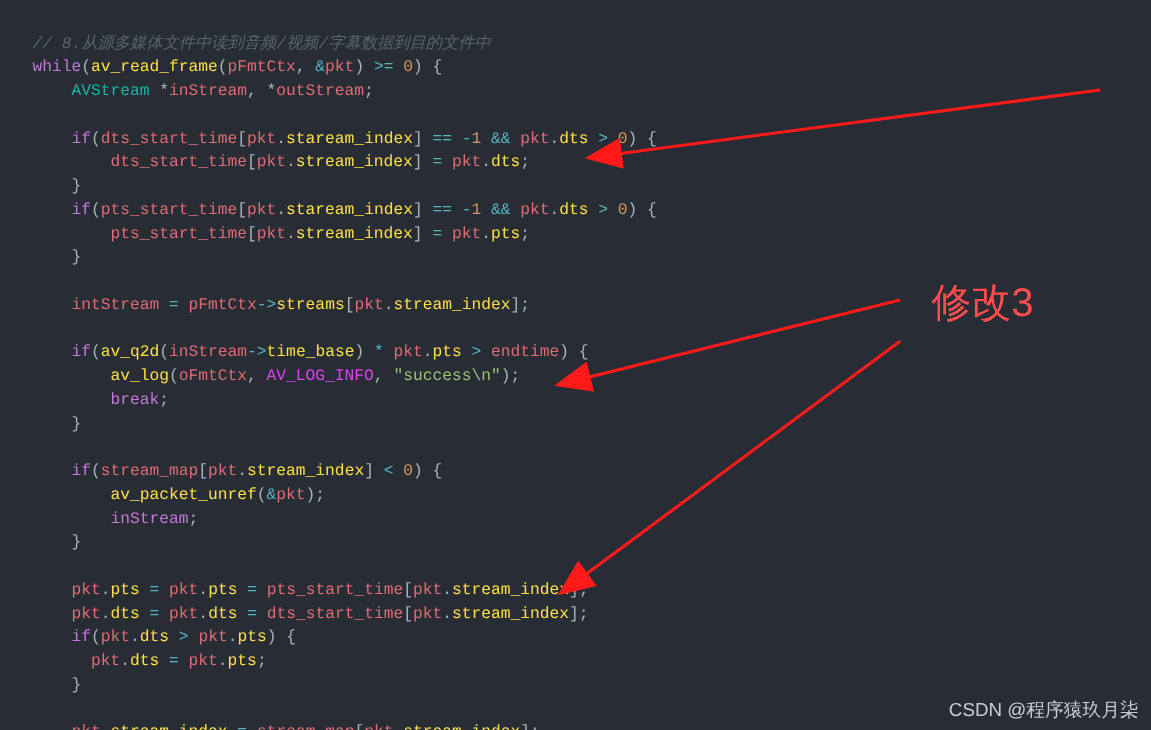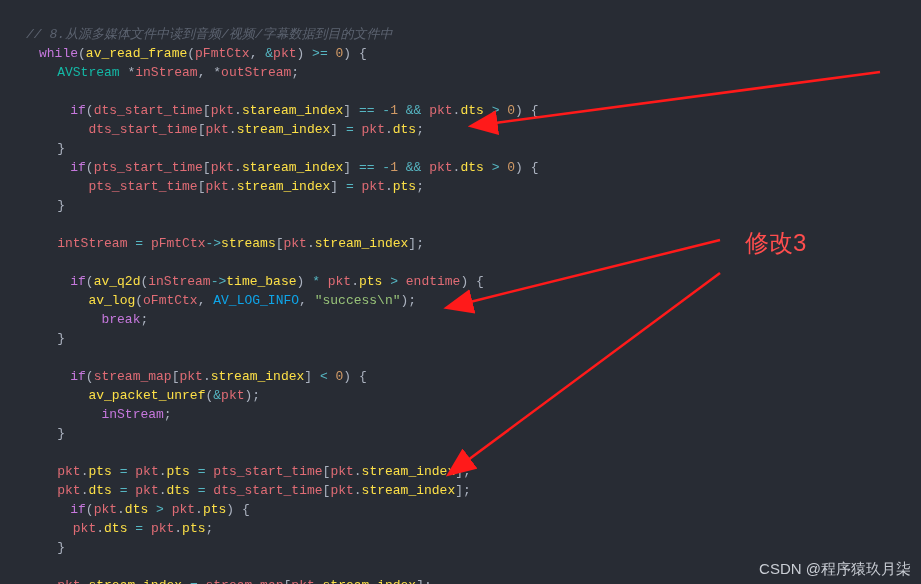--- a/index.html
+++ b/index.html
@@ -12,35 +12,35 @@
     width: 921px;
     height: 584px;
     overflow: hidden;
     position: relative;
   }
   .code-area {
     padding: 6px 0 0 26px;
     white-space: pre;
   }
   .tok-comment { color: #5c6370; font-style: italic; text-align: center; }
-  .tok-keyword { color: #c678dd; margin-left: 13px; }
+  .tok-keyword { color: #c678dd; }
   .tok-func { color: #fde047; }
   .tok-var { color: #e06c75; }
   .tok-prop { color: #fde047; }
   .tok-num { color: #d19a66; }
-  .tok-const { color: #0ea5e9; }
+  .tok-const { color: #d946ef; }
   .tok-string { color: #98c379; }
   .tok-op { color: #56b6c2; }
   .tok-punct { color: #abb2bf; }
   .tok-type { color: #14b8a6; }
   .annotation {
     position: absolute;
     color: #ff4d4d;
     font-family: "Microsoft YaHei", sans-serif;
-    font-size: 24px;
+    font-size: 32px;
     pointer-events: none;
   }
   .arrow-svg {
     position: absolute;
     top: 0;
     left: 0;
     pointer-events: none;
   }
   .watermark {
     position: absolute;

